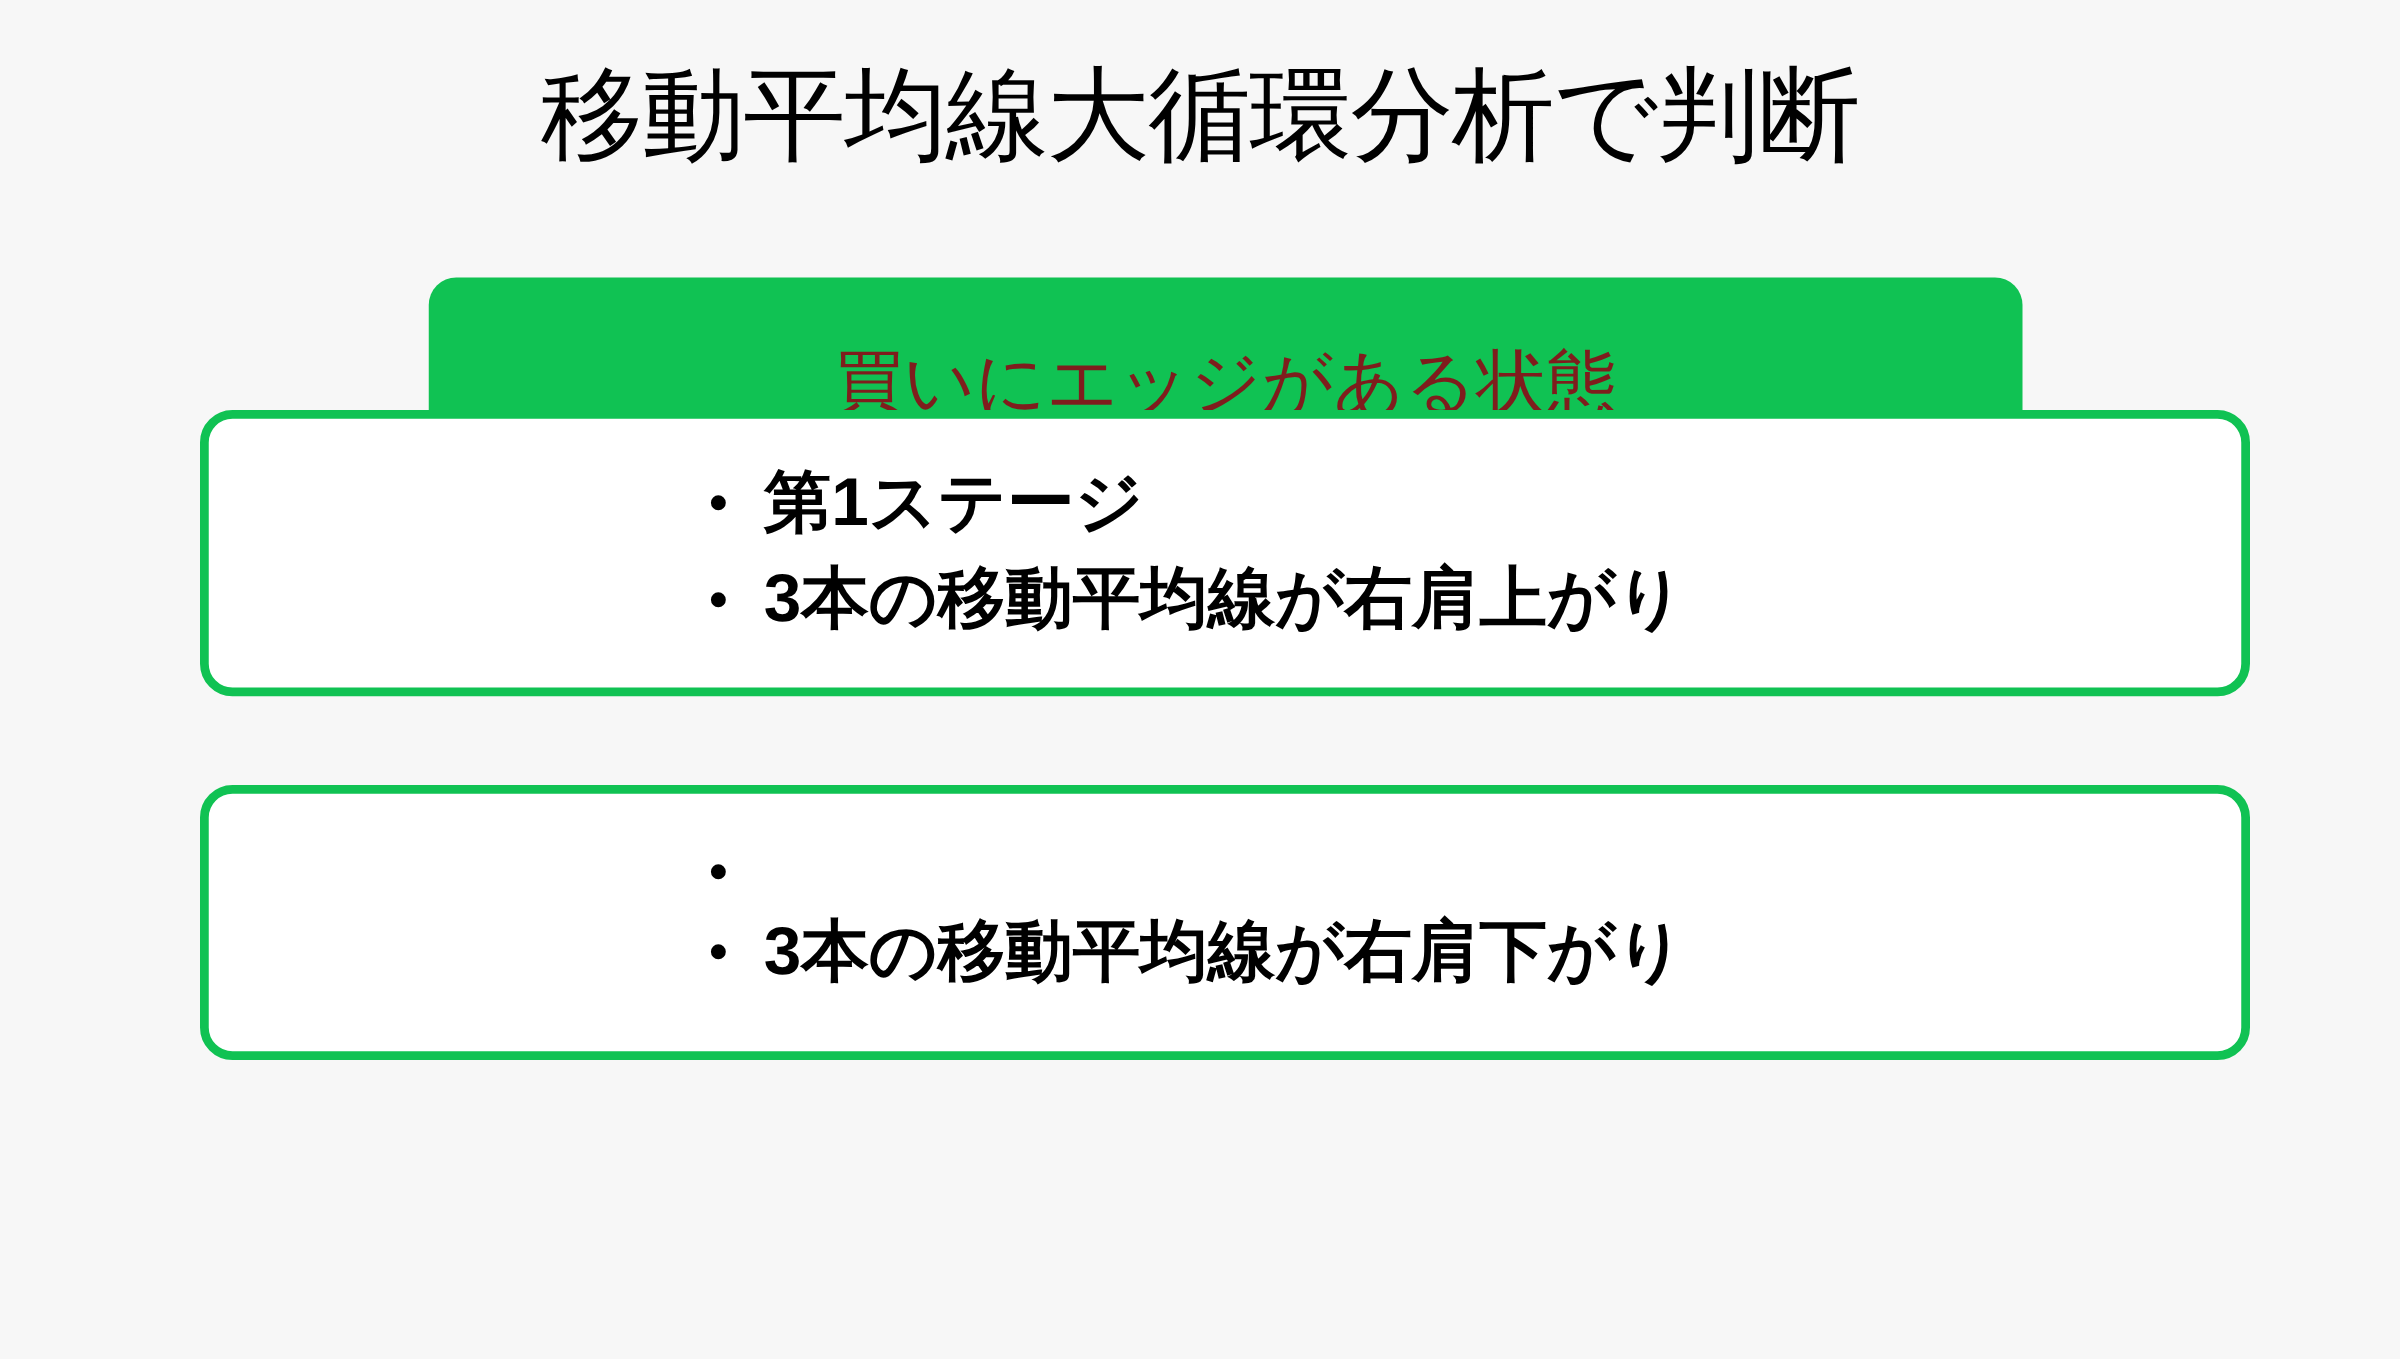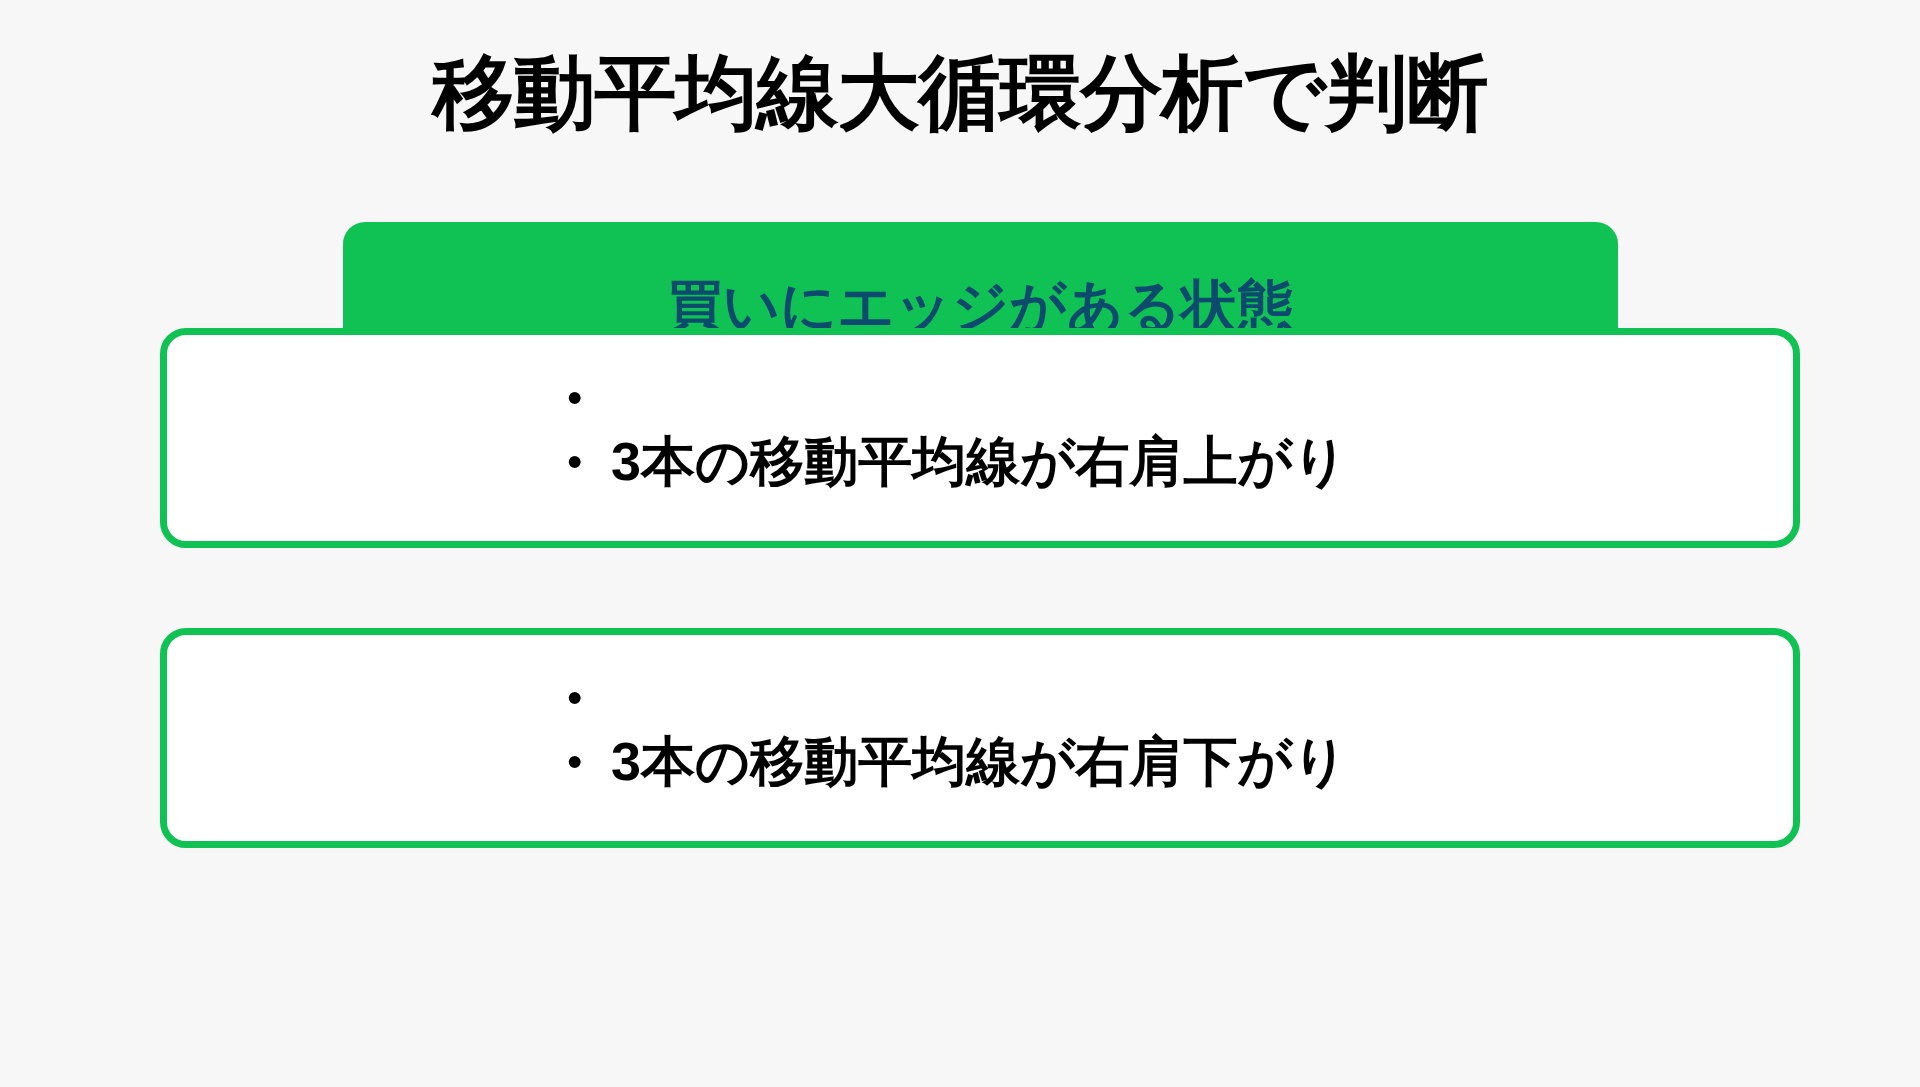--- a/index.html
+++ b/index.html
@@ -20,21 +20,21 @@
     box-sizing: border-box;
   }
   .title {
     position: absolute;
     left: 0;
     top: 52px;
     width: 1920px;
     text-align: center;
     font-size: 82px;
     line-height: 1.0;
-    font-weight: 700;
+    font-weight: 400;
     color: #000000;
     letter-spacing: -1px;
     white-space: nowrap;
   }
 
   .card {
     position: absolute;
     left: 160px;
     width: 1640px;
   }
@@ -47,23 +47,23 @@
     width: 1275px;
     height: 128px;
     background: #10c253;
     border-radius: 22px 22px 0 0;
     display: flex;
     align-items: center;
     justify-content: center;
     z-index: 1;
   }
   .card-header-label {
-    color: #0c4a6e;
+    color: #7f1d1d;
     font-size: 56px;
-    font-weight: 700;
+    font-weight: 400;
     line-height: 1;
     letter-spacing: 0px;
     white-space: nowrap;
     margin-top: 40px;
   }
 
   .card-body {
     position: relative;
     margin-top: -22px;
     width: 1640px;
@@ -114,20 +114,21 @@
   <div class="title">移動平均線大循環分析で判断</div>
 
   <div class="card card-1">
     <div class="card-header">
       <span class="card-header-label">買いにエッジがある状態</span>
     </div>
     <div class="card-body">
       <ul class="bullet-list">
         <li class="bullet-item">
           <span class="bullet-marker">•</span>
+          <span class="bullet-text">第1ステージ</span>
         </li>
         <li class="bullet-item">
           <span class="bullet-marker">•</span>
           <span class="bullet-text">3本の移動平均線が右肩上がり</span>
         </li>
       </ul>
     </div>
   </div>
 
   <div class="card card-2">

